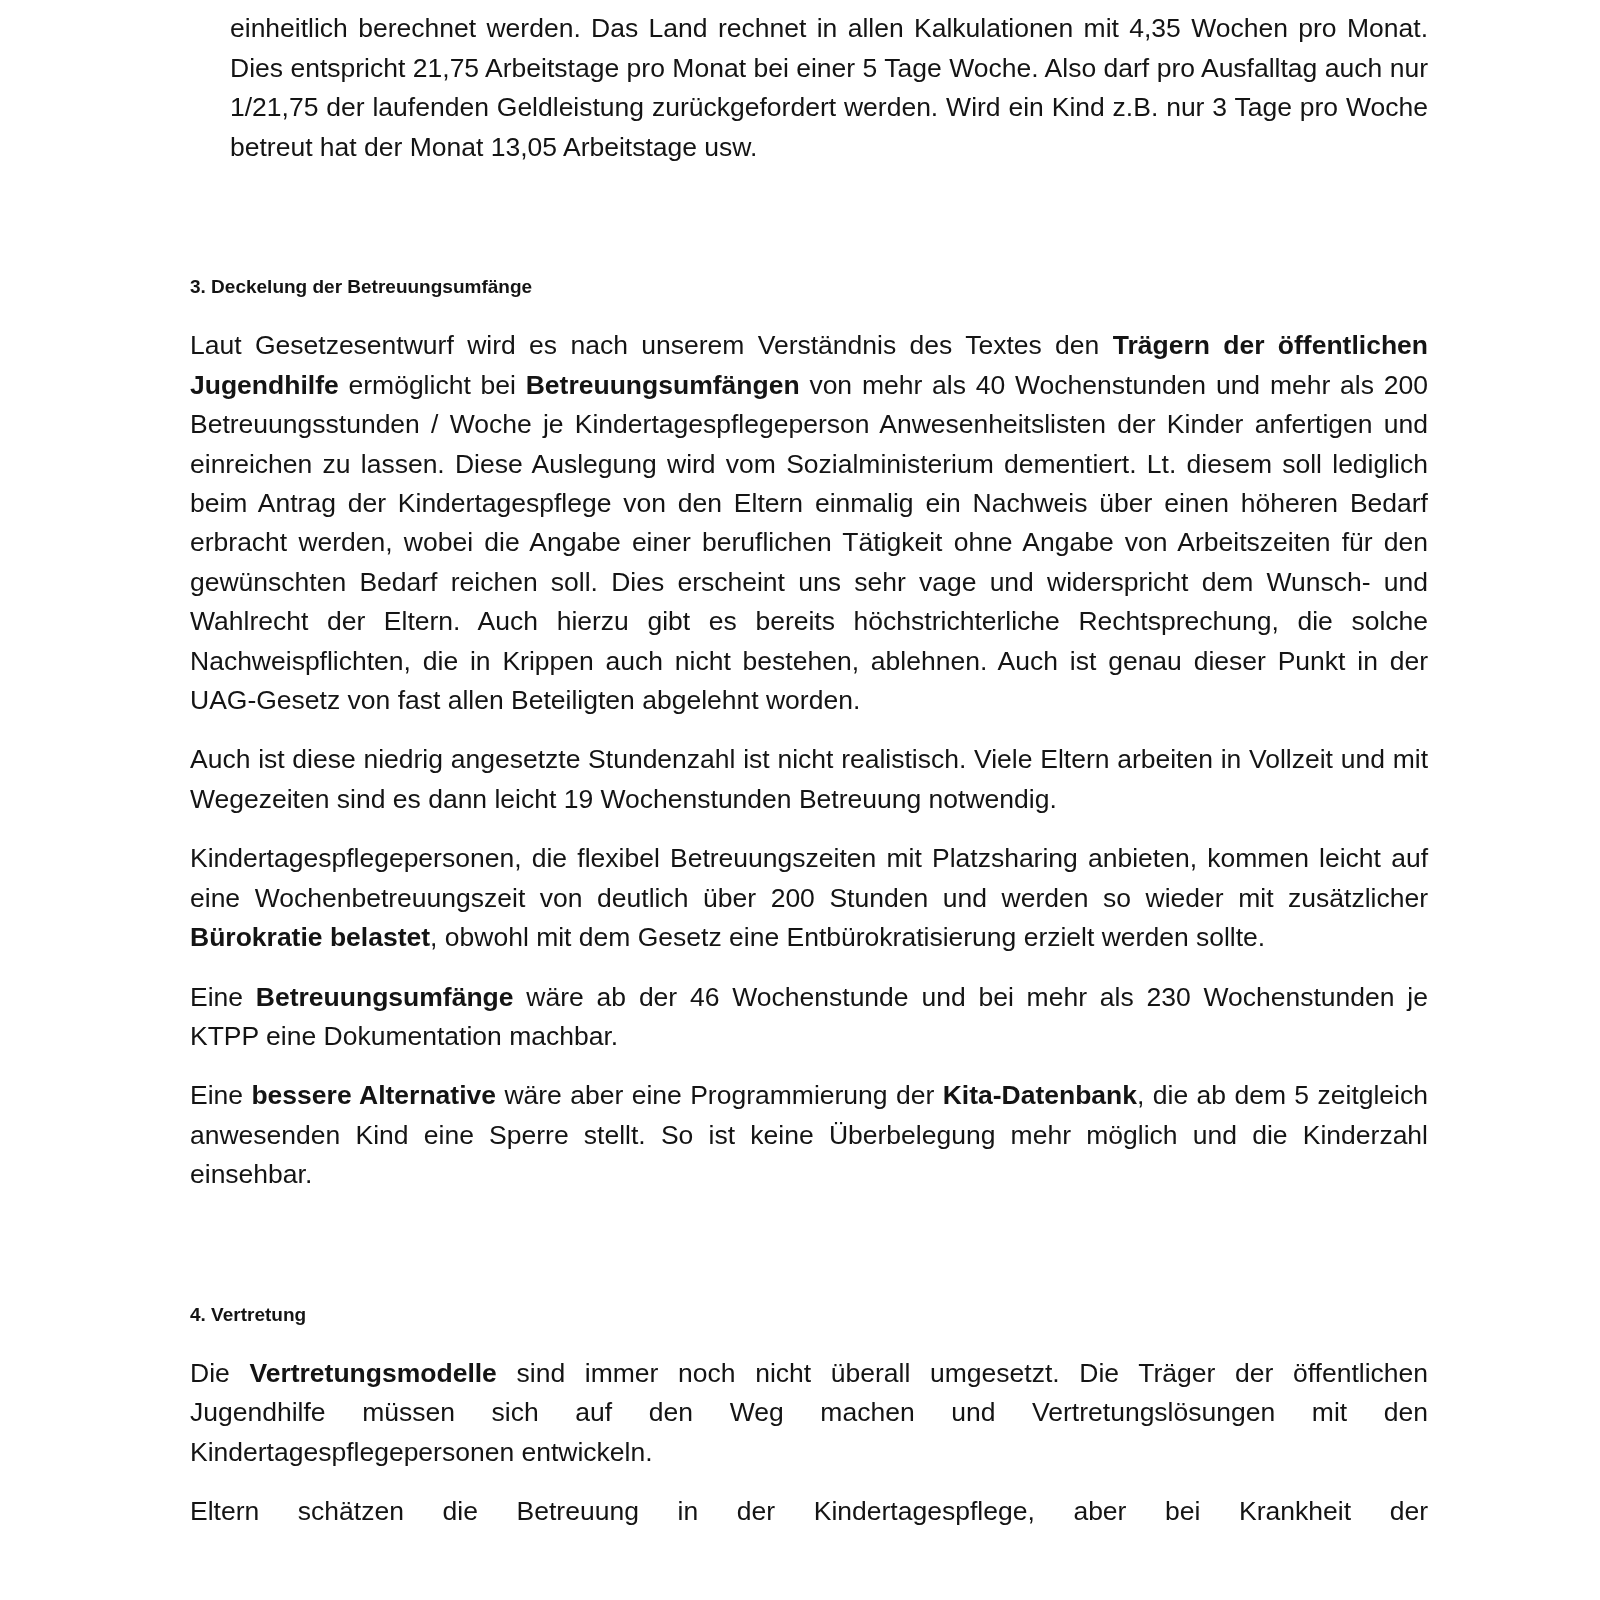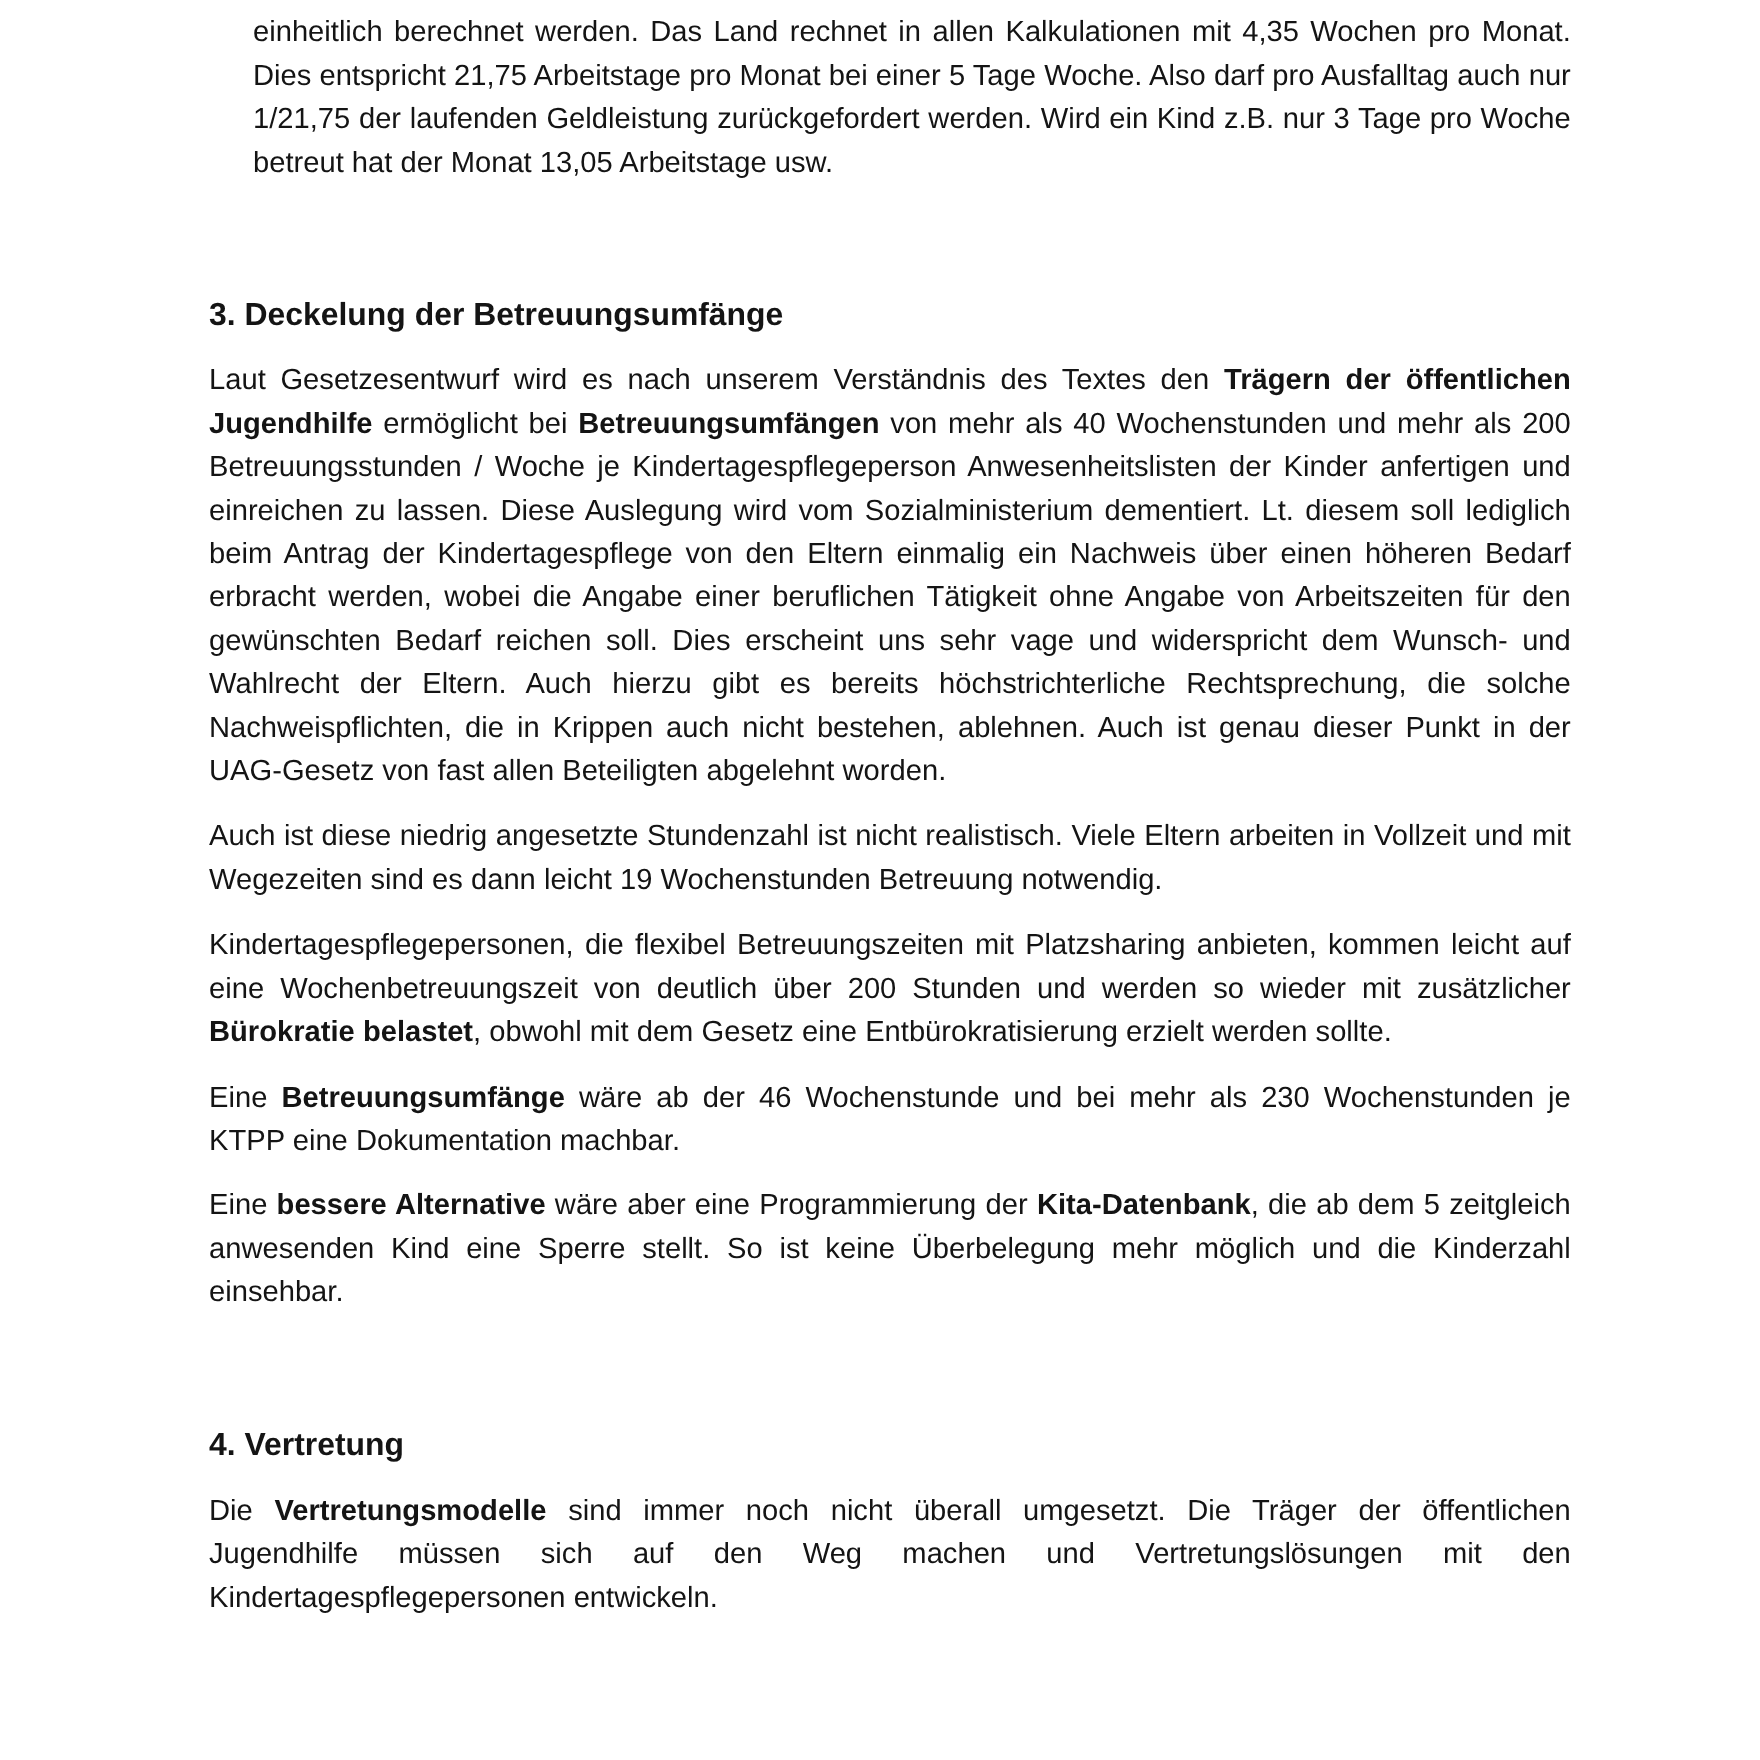--- a/index.html
+++ b/index.html
@@ -10,21 +10,21 @@
     top: -30px;
     width: 1238px;
     font-family: "Liberation Sans", sans-serif;
     font-size: 26.5px;
     line-height: 39.4px;
     color: #141414;
   }
   p { margin: 0 0 20px 0; text-align: justify; }
   p.last-lines { text-align-last: left; margin-left: 40px; }
   h2 {
-    font-size: 29px;
+    font-size: 19px;
     font-weight: bold;
     margin: 0;
     line-height: 39.4px;
   }
   .gap-big { height: 80px; }
   .gap-head { height: 20px; }
   b { font-weight: bold; }
   .cut { height: 39.4px; overflow: hidden; }
 </style>
 </head>
@@ -53,14 +53,15 @@
 
   <p><span>Eine </span><b>bessere Alternative</b><span> wäre aber eine Programmierung der </span><b>Kita-Datenbank</b><span>, die ab dem 5 zeitgleich anwesenden Kind eine Sperre stellt. So ist keine Überbelegung mehr möglich und die Kinderzahl einsehbar.</span></p>
 
   <div class="gap-big"></div>
 
   <h2>4. Vertretung</h2>
   <div class="gap-head"></div>
 
   <p><span>Die </span><b>Vertretungsmodelle</b><span> sind immer noch nicht überall umgesetzt. Die Träger der öffentlichen Jugendhilfe müssen sich auf den Weg machen und Vertretungslösungen mit den Kindertagespflegepersonen entwickeln.</span></p>
 
+  <p style="text-align-last: justify;">Eltern schätzen die Betreuung in der Kindertagespflege, aber bei Krankheit der</p>
 
 </div>
 
 </body></html>

